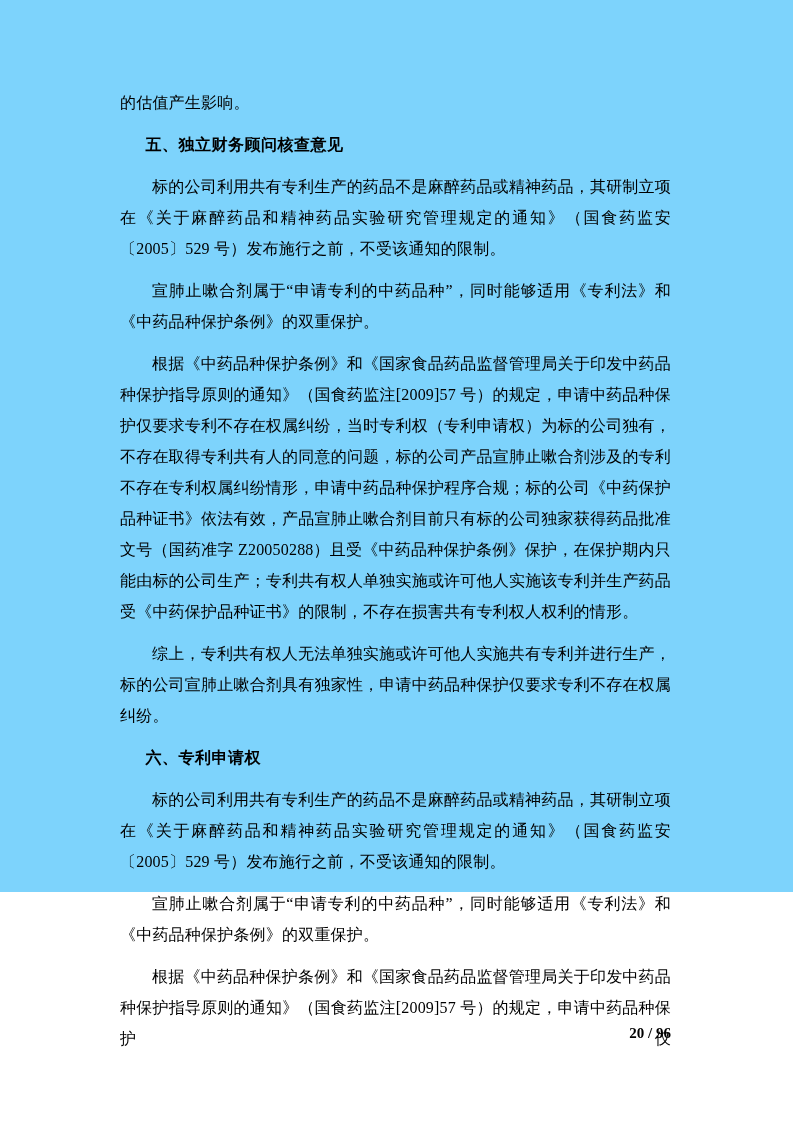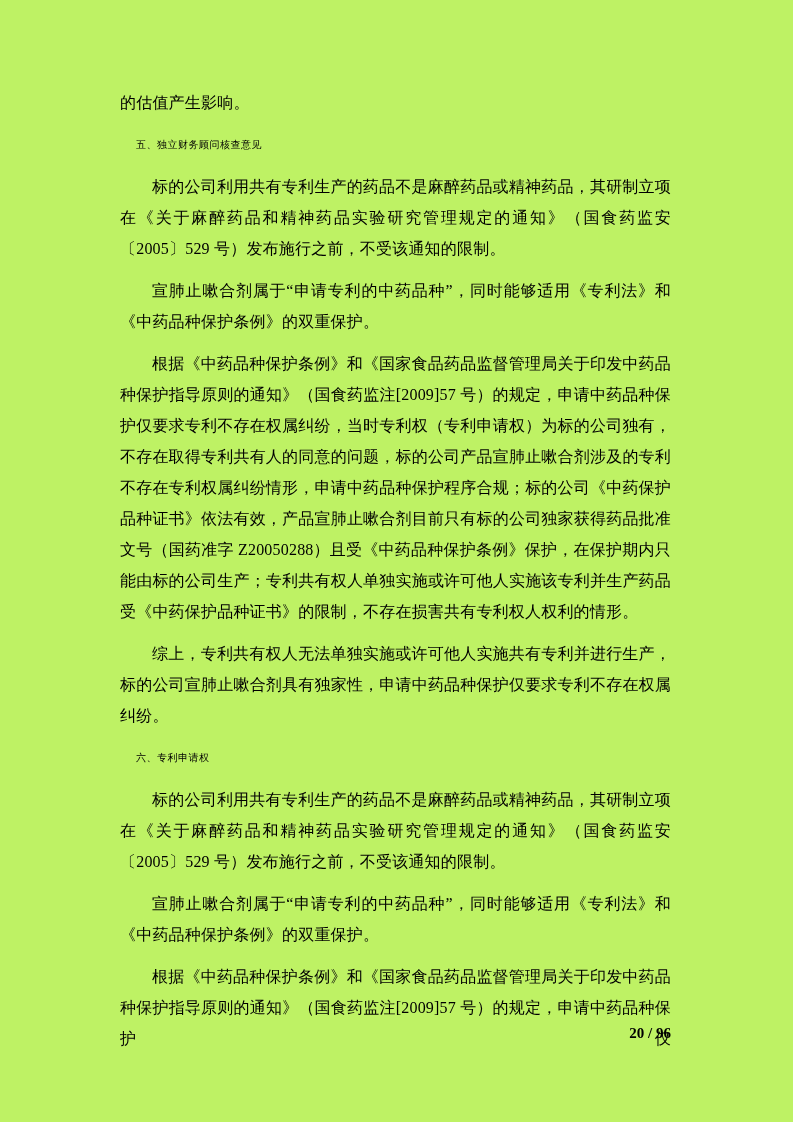--- a/index.html
+++ b/index.html
@@ -13,22 +13,22 @@
     position: relative;
     color: #000000;
     font-family: "Liberation Serif", "DejaVu Serif", serif;
     overflow: hidden;
   }
   .page {
     position: absolute;
     left: 0;
     top: 0;
     width: 793px;
-    height: 1122px;
-    background: #bef264;
+    height: 892px;
+    background: #7dd3fc;
   }
   .content {
     position: absolute;
     left: 120px;
     top: 87px;
     width: 551px;
     font-size: 16px;
     line-height: 31px;
     text-align: justify;
     text-justify: inter-character;
@@ -39,23 +39,23 @@
     text-indent: 2em;
   }
   .para.no-indent {
     text-indent: 0;
   }
   .para.cut {
     text-align-last: justify;
   }
   .heading {
     margin: 0 0 11px 0;
-    font-size: 10px;
+    font-size: 16px;
     line-height: 31px;
-    font-weight: normal;
+    font-weight: bold;
     text-indent: 1.6em;
     font-family: "Liberation Sans", "DejaVu Sans", sans-serif;
     letter-spacing: 0.5px;
   }
   .footer {
     position: absolute;
     left: 120px;
     top: 1018px;
     width: 551px;
     text-align: right;

